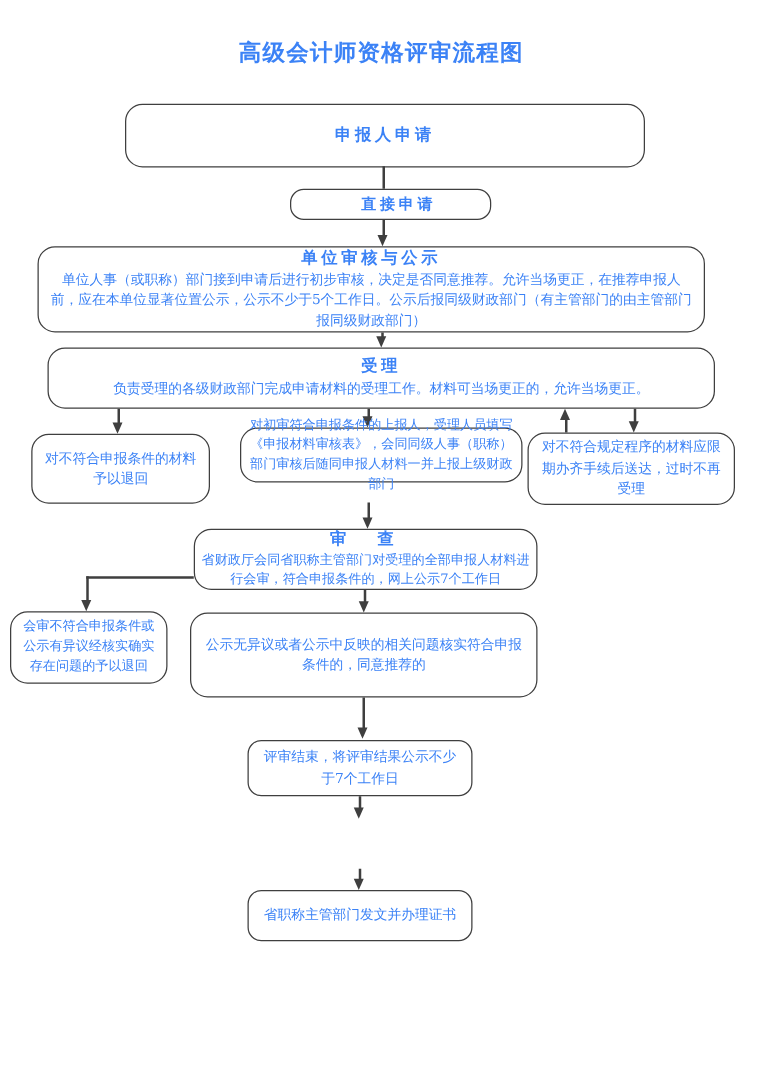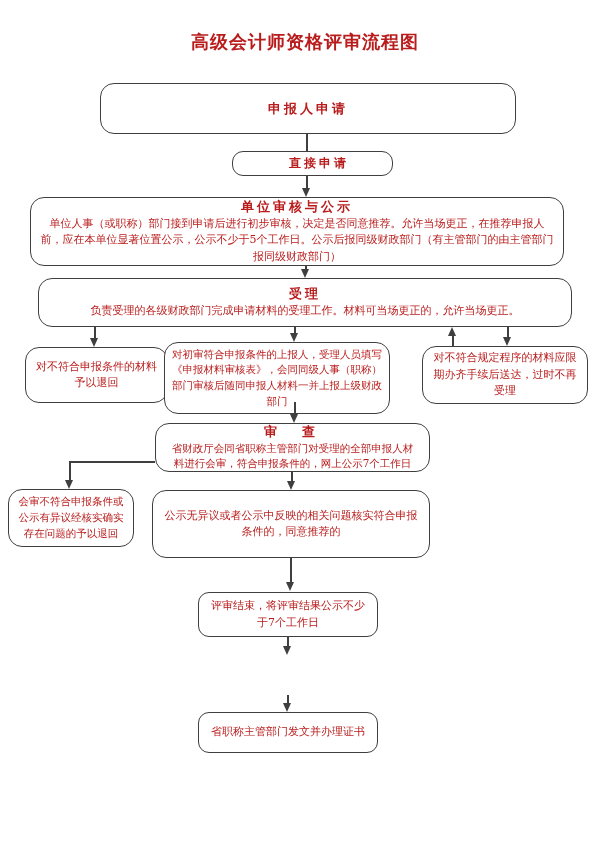--- a/index.html
+++ b/index.html
@@ -1,18 +1,18 @@
 <!DOCTYPE html>
 <html><head>
 <meta charset="utf-8">
 <style>
   html,body { margin:0; padding:0; background:#fff; }
   .canvas {
     position:relative; width:610px; height:863px; margin:0 auto;
-    background:#fff; color:#b91c1c;
+    background:#fff; color:#3b82f6;
     font-family:"DejaVu Serif","Liberation Serif",serif;
     overflow:hidden;
   }
   .page-title {
     position:absolute; left:0; top:30px; width:610px;
     text-align:center; font-size:18px; font-weight:bold; letter-spacing:1px;
   }
   .box {
     position:absolute; box-sizing:border-box;
     border:1.5px solid #3f3f3f; border-radius:14px; background:#fff;
@@ -78,32 +78,32 @@
   <div class="head-up" style="left:448px; top:327px;"></div>
   <div class="line-v" style="left:452px; top:335px; height:11px;"></div>
 
   <div class="line-v" style="left:507px; top:327px; height:11px;"></div>
   <div class="head-down" style="left:503px; top:337px;"></div>
 
   <div class="box" style="left:25px; top:347px; width:143px; height:56px;">
     <div class="b">对不符合申报条件的材料予以退回</div>
   </div>
 
-  <div class="box" style="left:164px; top:342px; width:226px; height:72px; padding:18px 6px;">
+  <div class="box" style="left:192px; top:342px; width:226px; height:44px; padding:18px 6px;">
     <div class="b-sm">对初审符合申报条件的上报人，受理人员填写《申报材料审核表》，会同同级人事（职称）部门审核后随同申报人材料一并上报上级财政部门</div>
   </div>
 
   <div class="box" style="left:422px; top:346px; width:166px; height:58px;">
     <div class="b">对不符合规定程序的材料应限期办齐手续后送达，过时不再受理</div>
   </div>
 
   <div class="line-v" style="left:294px; top:402px; height:13px;"></div>
   <div class="head-down" style="left:290px; top:414px;"></div>
 
-  <div class="box" style="left:155px; top:423px; width:275px; height:49px; padding:1px 14px;">
+  <div class="box" style="left:155px; top:423px; width:275px; height:49px; padding:1px 4px;">
     <div class="t" style="letter-spacing:6px;">审　查</div>
     <div class="b-sm">省财政厅会同省职称主管部门对受理的全部申报人材料进行会审，符合申报条件的，网上公示7个工作日</div>
   </div>
 
   <div class="line-h" style="left:69px; top:461px; width:86px;"></div>
   <div class="line-v" style="left:69px; top:461px; height:20px;"></div>
   <div class="head-down" style="left:65px; top:480px;"></div>
 
   <div class="line-v" style="left:291px; top:472px; height:10px;"></div>
   <div class="head-down" style="left:287px; top:481px;"></div>

